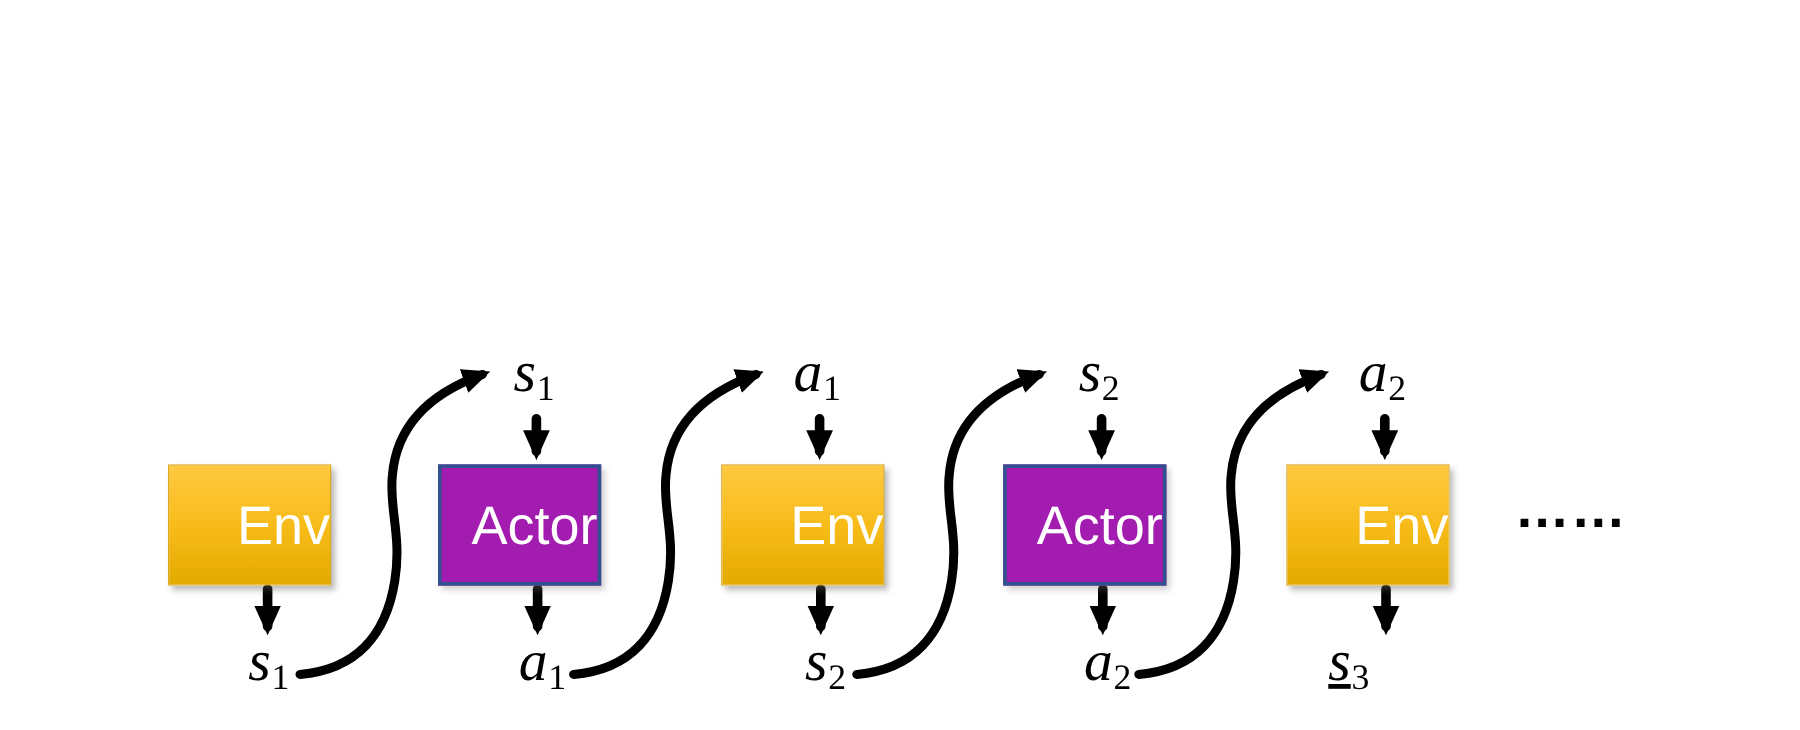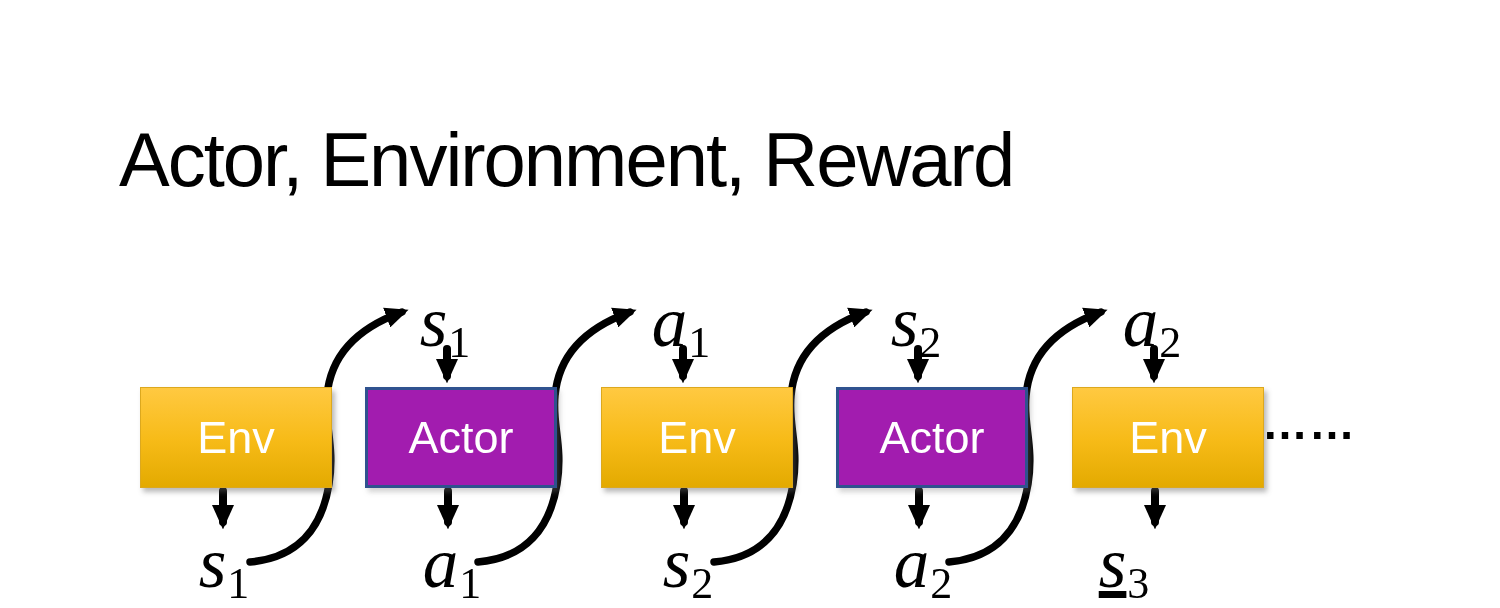--- a/index.html
+++ b/index.html
@@ -24,45 +24,45 @@
     color: #000000;
     white-space: nowrap;
   }
   #arrow-layer {
     position: absolute;
     left: 0; top: 0;
   }
   .box {
     position: absolute;
     top: 387px;
-    width: 192px;
+    width: 136px;
     height: 101px;
     box-sizing: border-box;
     display: flex;
     align-items: center;
-    justify-content: center;
+    justify-content: flex-end;
     font-size: 45px;
     color: #ffffff;
   }
   .box.env {
     background: linear-gradient(180deg, #ffc941 0%, #f7bb18 52%, #e3aa00 100%);
     border: 1px solid #dca81e;
     box-shadow: 3px 4px 5px rgba(100,100,100,0.45);
   }
   .box.actor {
     background: #a21caf;
     border: 3px solid #2f528f;
     box-shadow: 3px 4px 5px rgba(130,130,130,0.35);
   }
   .mlabel {
     position: absolute;
     transform: translateX(-50%);
     font-family: "Liberation Serif", serif;
     font-style: italic;
-    font-size: 71px;
+    font-size: 48px;
     line-height: 1;
     color: #000000;
     white-space: nowrap;
   }
   .mlabel .sub {
     font-style: normal;
     font-size: 0.62em;
     position: relative;
     top: 0.24em;
     margin-left: 0.02em;
@@ -78,21 +78,20 @@
     line-height: 1;
     letter-spacing: 1px;
     color: #000000;
   }
 </style>
 </head>
 <body>
 
 <div class="slide">
 
-  <h1 class="title">Actor, Environment, Reward</h1>
 
   <svg id="arrow-layer" width="1500" height="608" viewBox="0 0 1500 608">
     <defs>
       <marker id="ah" viewBox="0 0 10 9" markerWidth="3.1" markerHeight="2.8" refX="7" refY="4.5" orient="auto">
         <path d="M0,0 L10,4.5 L0,9 Z" fill="#000000"></path>
       </marker>
     </defs>
     <g id="arrow-group">
         <path d="M 223 491 L 223 522" fill="none" stroke="#000000" stroke-width="8" stroke-linecap="round" marker-end="url(#ah)"></path>
         <path d="M 448 491 L 448 522" fill="none" stroke="#000000" stroke-width="8" stroke-linecap="round" marker-end="url(#ah)"></path>

